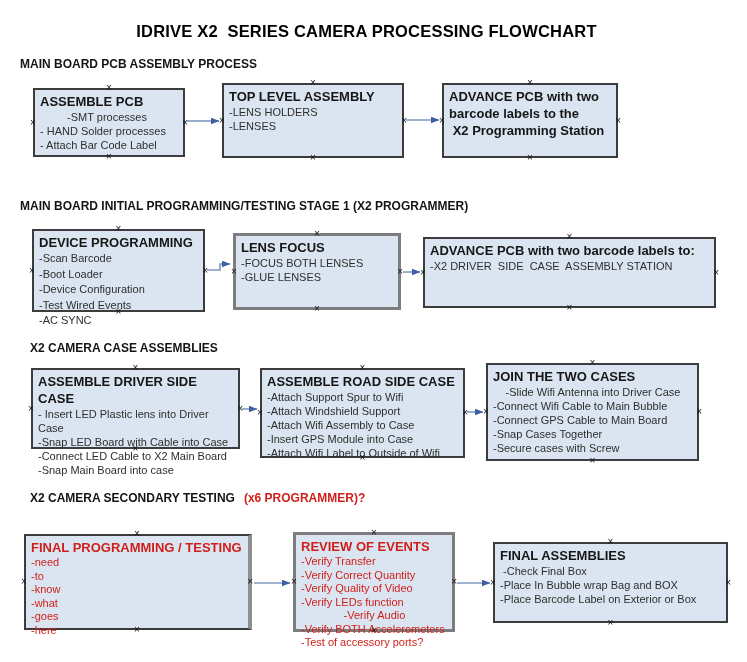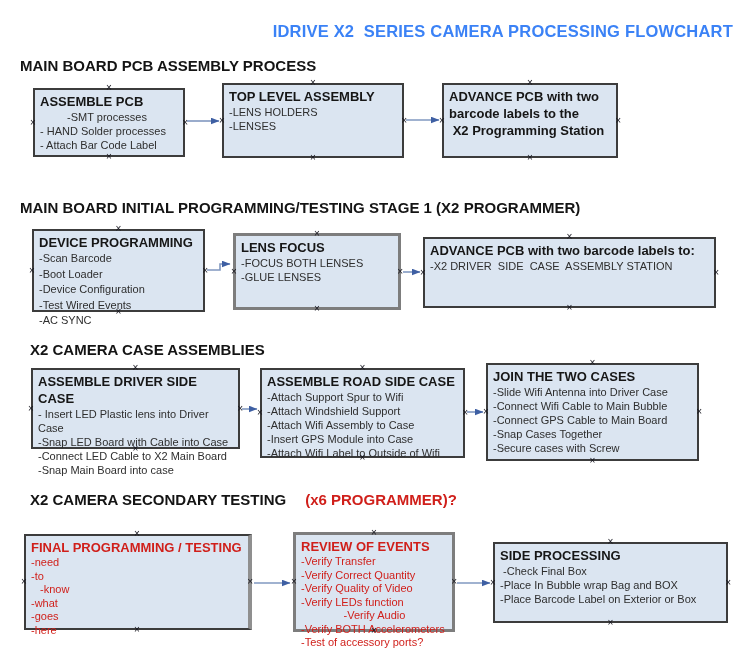--- a/index.html
+++ b/index.html
@@ -4,27 +4,27 @@
 <style>
   html,body{margin:0;padding:0;background:#ffffff;}
   #canvas{
     position:relative; width:747px; height:662px; overflow:hidden;
     background:#ffffff;
     font-family:"Liberation Sans", sans-serif;
     color:var(--text,#1c1c1c);
   }
   .page-title{
     position:absolute; left:0; top:22px; width:733px;
-    text-align:right; font-size:16.5px; font-weight:bold;
-    letter-spacing:0.2px; white-space:pre; color:#3b82f6;
+    text-align:center; font-size:16.5px; font-weight:bold;
+    letter-spacing:0.2px; white-space:pre; color:#000000;
   }
   .heading{
-    position:absolute; font-size:15px; font-weight:bold; white-space:pre; color:#141414;
-  }
-  .heading .h-sfx{ color:var(--red,#d01f1a); margin-left:19px; }
+    position:absolute; font-size:12px; font-weight:bold; white-space:pre; color:#141414;
+  }
+  .heading .h-sfx{ color:var(--red,#d01f1a); margin-left:9px; }
   .box{
     position:absolute; box-sizing:border-box;
     background:var(--fill,#dbe5f1);
     border:2px solid var(--border,#3c3c3c);
     padding:3px 4px 2px 5px;
   }
   .box.thick{ border:3px solid var(--thick,#7d7d7d); }
   .box.shadow{ border-right:4px solid #8f8f8f; }
   .box-title{
     font-size:13px; font-weight:bold; line-height:17px;
@@ -142,36 +142,36 @@
       <div class="box-item" style="line-height: 14px;">-Attach Wifi Assembly to Case</div>
       <div class="box-item" style="line-height: 14px;">-Insert GPS Module into Case</div>
       <div class="box-item" style="line-height: 14px;">-Attach Wifi Label to Outside of Wifi</div>
       <span class="hdl t">×</span>
       <span class="hdl b">×</span>
       <span class="hdl l">×</span>
       <span class="hdl r">×</span>
     </div>
     <div class="box" style="left: 486px; top: 363px; width: 213px; height: 98px;">
       <div class="box-title">JOIN THE TWO CASES</div>
-      <div class="box-item" style="line-height: 14px;">-Slide Wifi Antenna into Driver Case</div>
+      <div class="box-item" style="line-height: 14px; text-align: center;">-Slide Wifi Antenna into Driver Case</div>
       <div class="box-item" style="line-height: 14px;">-Connect Wifi Cable to Main Bubble</div>
       <div class="box-item" style="line-height: 14px;">-Connect GPS Cable to Main Board</div>
       <div class="box-item" style="line-height: 14px;">-Snap Cases Together</div>
       <div class="box-item" style="line-height: 14px;">-Secure cases with Screw</div>
       <span class="hdl t">×</span>
       <span class="hdl b">×</span>
       <span class="hdl l">×</span>
       <span class="hdl r">×</span>
     </div>
     <div class="heading" style="left: 30px; top: 491px;"><span>X2 CAMERA SECONDARY TESTING</span><span class="h-sfx">(x6 PROGRAMMER)?</span></div>
     <div class="box shadow red" style="left: 24px; top: 534px; width: 228px; height: 96px;">
       <div class="box-title">FINAL PROGRAMMING / TESTING</div>
       <div class="box-item" style="line-height: 13.5px;">-need</div>
       <div class="box-item" style="line-height: 13.5px;">-to</div>
-      <div class="box-item" style="line-height: 13.5px; margin-left: 9px;">-know</div>
+      <div class="box-item" style="line-height: 13.5px;">-know</div>
       <div class="box-item" style="line-height: 13.5px;">-what</div>
       <div class="box-item" style="line-height: 13.5px;">-goes</div>
       <div class="box-item" style="line-height: 13.5px;">-here</div>
       <span class="hdl t">×</span>
       <span class="hdl b">×</span>
       <span class="hdl l">×</span>
       <span class="hdl r">×</span>
     </div>
     <div class="box thick red" style="left: 293px; top: 532px; width: 162px; height: 100px;">
       <div class="box-title">REVIEW OF EVENTS</div>
@@ -181,21 +181,21 @@
       <div class="box-item" style="line-height: 13.5px;">-Verify LEDs function</div>
       <div class="box-item" style="line-height: 13.5px; text-align: center;">-Verify Audio</div>
       <div class="box-item" style="line-height: 13.5px;">-Verify BOTH Accelerometers</div>
       <div class="box-item" style="line-height: 13.5px;">-Test of accessory ports?</div>
       <span class="hdl t">×</span>
       <span class="hdl b">×</span>
       <span class="hdl l">×</span>
       <span class="hdl r">×</span>
     </div>
     <div class="box" style="left: 493px; top: 542px; width: 235px; height: 81px;">
-      <div class="box-title">SIDE PROCESSING</div>
+      <div class="box-title">FINAL ASSEMBLIES</div>
       <div class="box-item" style="line-height: 14px;"> -Check Final Box</div>
       <div class="box-item" style="line-height: 14px;">-Place In Bubble wrap Bag and BOX</div>
       <div class="box-item" style="line-height: 14px;">-Place Barcode Label on Exterior or Box</div>
       <span class="hdl t">×</span>
       <span class="hdl b">×</span>
       <span class="hdl l">×</span>
       <span class="hdl r">×</span>
     </div>
   </div>
 

